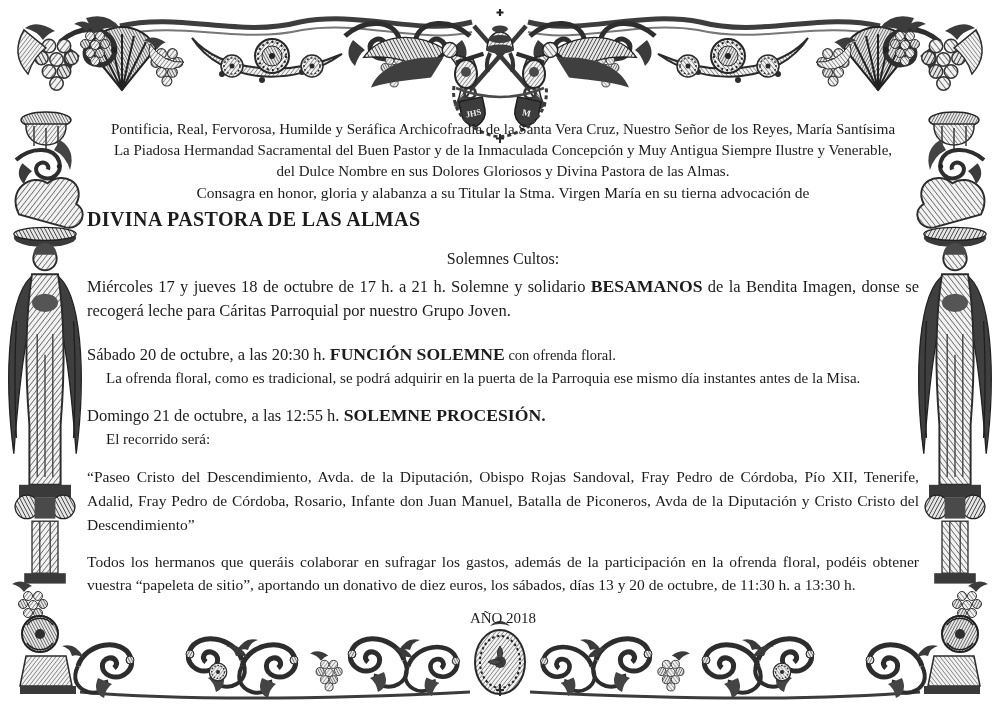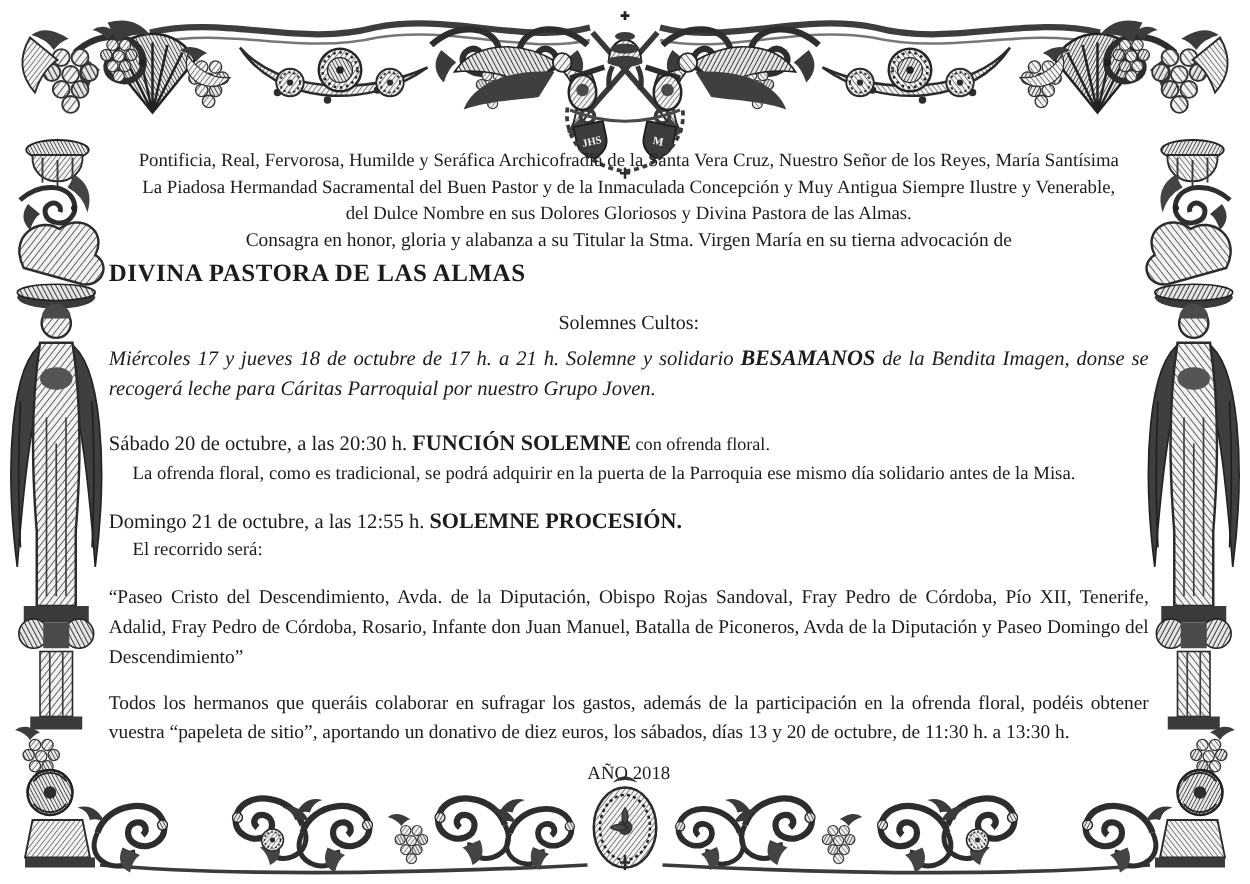--- a/index.html
+++ b/index.html
@@ -236,34 +236,34 @@
       <div class="intro-line">La Piadosa Hermandad Sacramental del Buen Pastor y de la Inmaculada Concepción y Muy Antigua Siempre Ilustre y Venerable,</div>
       <div class="intro-line">del Dulce Nombre en sus Dolores Gloriosos y Divina Pastora de las Almas.</div>
     </div>
 
     <div class="consecration">Consagra en honor, gloria y alabanza a su Titular la Stma. Virgen María en su tierna advocación de</div>
 
     <div class="doc-title">DIVINA PASTORA DE LAS ALMAS</div>
 
     <div class="section-heading">Solemnes Cultos:</div>
 
-    <p class="event event1" style="margin:6px 0 0 0;font-style:italic;">
+    <p class="event event1" style="margin:6px 0 0 0;">
       <span>Miércoles 17 y jueves 18 de octubre de 17 h. a 21 h. Solemne y solidario </span><span class="hl">BESAMANOS</span><span> de la Bendita Imagen, donse se recogerá leche para Cáritas Parroquial por nuestro Grupo Joven.</span>
     </p>
 
     <p class="event event2" style="margin:20px 0 0 0;">
       <span>Sábado 20 de octubre, a las 20:30 h. </span><span class="hl">FUNCIÓN SOLEMNE</span><span class="small-tail"> con ofrenda floral.</span>
     </p>
-    <div class="note">La ofrenda floral, como es tradicional, se podrá adquirir en la puerta de la Parroquia ese mismo día solidario antes de la Misa.</div>
+    <div class="note">La ofrenda floral, como es tradicional, se podrá adquirir en la puerta de la Parroquia ese mismo día instantes antes de la Misa.</div>
 
     <p class="event event3" style="margin:15px 0 0 0;">
       <span>Domingo 21 de octubre, a las 12:55 h. </span><span class="hl">SOLEMNE PROCESIÓN.</span>
     </p>
     <div class="note">El recorrido será:</div>
 
-    <div class="route">“Paseo Cristo del Descendimiento, Avda. de la Diputación, Obispo Rojas Sandoval, Fray Pedro de Córdoba, Pío XII, Tenerife, Adalid, Fray Pedro de Córdoba, Rosario, Infante don Juan Manuel, Batalla de Piconeros, Avda de la Diputación y Paseo Domingo del Descendimiento”</div>
+    <div class="route">“Paseo Cristo del Descendimiento, Avda. de la Diputación, Obispo Rojas Sandoval, Fray Pedro de Córdoba, Pío XII, Tenerife, Adalid, Fray Pedro de Córdoba, Rosario, Infante don Juan Manuel, Batalla de Piconeros, Avda de la Diputación y Cristo Cristo del Descendimiento”</div>
 
     <div class="donation">Todos los hermanos que queráis colaborar en sufragar los gastos, además de la participación en la ofrenda floral, podéis obtener vuestra “papeleta de sitio”, aportando un donativo de diez euros, los sábados, días 13 y 20 de octubre, de 11:30 h. a 13:30 h.</div>
 
     <div class="year">AÑO 2018</div>
 
   </div>
 </div>
 
 </body></html>

